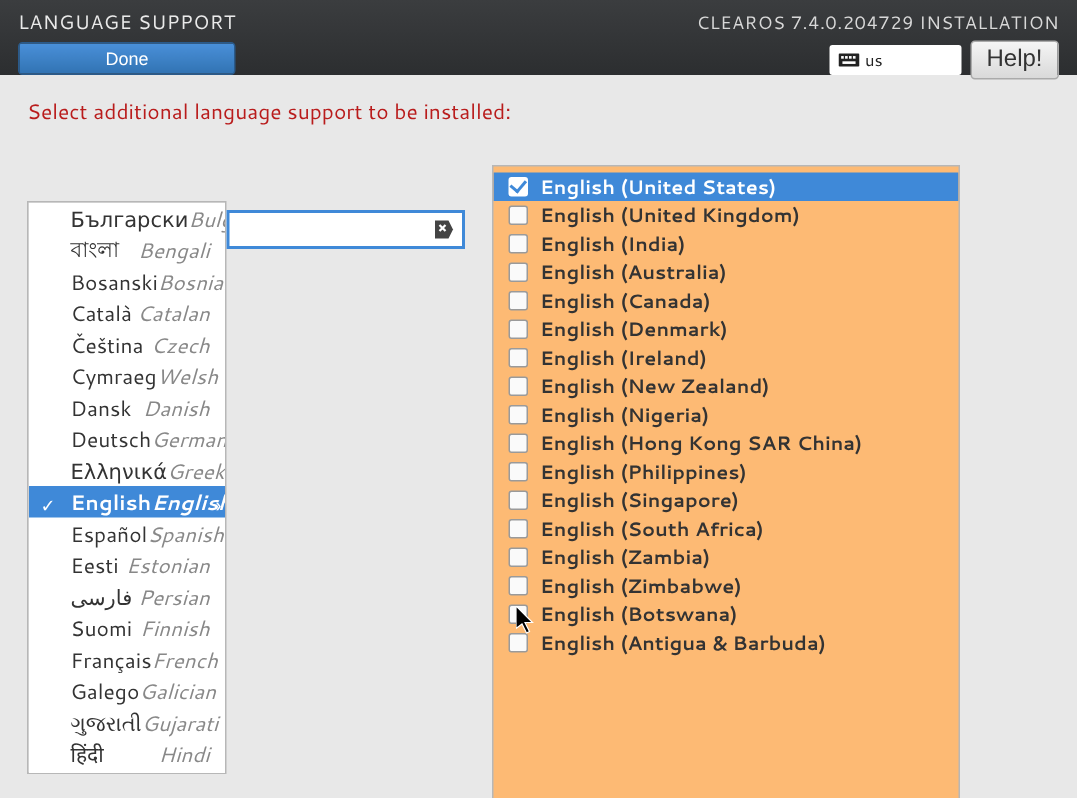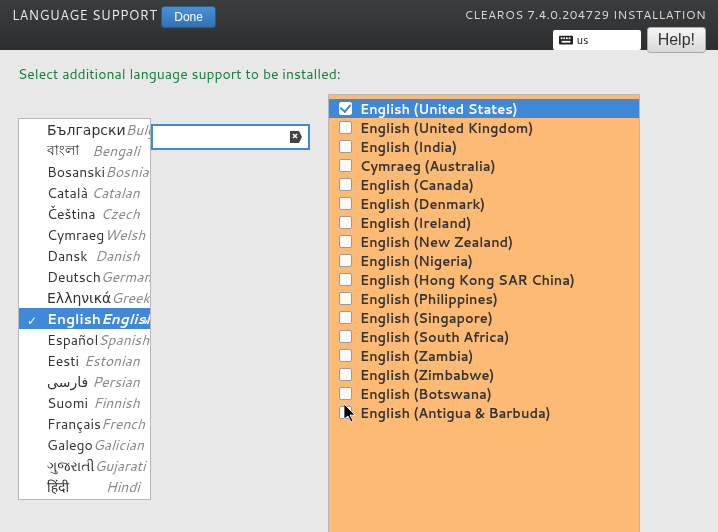--- a/index.html
+++ b/index.html
@@ -15,21 +15,21 @@
 .header {
   background: #333537;
   background: linear-gradient(#3b3d3f, #2c2e30);
   color: #eee;
   height: 50px;
   display: flex;
   align-items: flex-start;
   padding: 6px 12px 0 12px;
   position: relative;
 }
-.header-left { display: flex; flex-direction: row; gap: 4px; }
+.header-left { display: flex; flex-direction: column; gap: 4px; }
 .header-title { font-size: 13px; font-weight: normal; color: #eaeaea; letter-spacing: 0.3px; }
 .btn {
   background: linear-gradient(#4a90d9, #3173b3);
   border: 1px solid #2a5a8a;
   color: #fff;
   font-size: 12px;
   padding: 3px 12px;
   border-radius: 3px;
   cursor: pointer;
 }
@@ -40,21 +40,21 @@
   background: #fff; color: #222; font-size: 11px; padding: 2px 6px;
   border-radius: 2px; display: flex; align-items: center; gap: 4px; width: 88px;
 }
 .kb-ind svg { width: 14px; height: 10px; }
 .help-btn {
   background: linear-gradient(#f5f5f5, #d9d9d9);
   border: 1px solid #aaa; color: #333; font-size: 16px;
   padding: 3px 10px; border-radius: 3px; cursor: pointer;
 }
 .content { padding: 14px 18px 12px 18px; }
-.prompt { font-size: 14px; color: #15803d; margin-bottom: 10px; }
+.prompt { font-size: 14px; color: #b91c1c; margin-bottom: 26px; }
 .panels { display: flex; gap: 18px; }
 .left-panel { width: 292px; display: flex; flex-direction: row; margin-top: 24px; }
 .right-panel { width: 312px; }
 .listbox {
   background: #fff; border: 1px solid #b7b7b7; height: 382px; overflow-y: scroll;
 }
 .listbox::-webkit-scrollbar { width: 10px; }
 .listbox::-webkit-scrollbar-track { background: #eee; }
 .listbox::-webkit-scrollbar-thumb { background: #bfbfbf; border-radius: 5px; }
 .lang-row {
@@ -236,21 +236,21 @@
           <div class="locale-row">
             <span class="chk"></span>
             <span class="locale-label">English (United Kingdom)</span>
           </div>
           <div class="locale-row">
             <span class="chk"></span>
             <span class="locale-label">English (India)</span>
           </div>
           <div class="locale-row">
             <span class="chk"></span>
-            <span class="locale-label">Cymraeg (Australia)</span>
+            <span class="locale-label">English (Australia)</span>
           </div>
           <div class="locale-row">
             <span class="chk"></span>
             <span class="locale-label">English (Canada)</span>
           </div>
           <div class="locale-row">
             <span class="chk"></span>
             <span class="locale-label">English (Denmark)</span>
           </div>
           <div class="locale-row">

